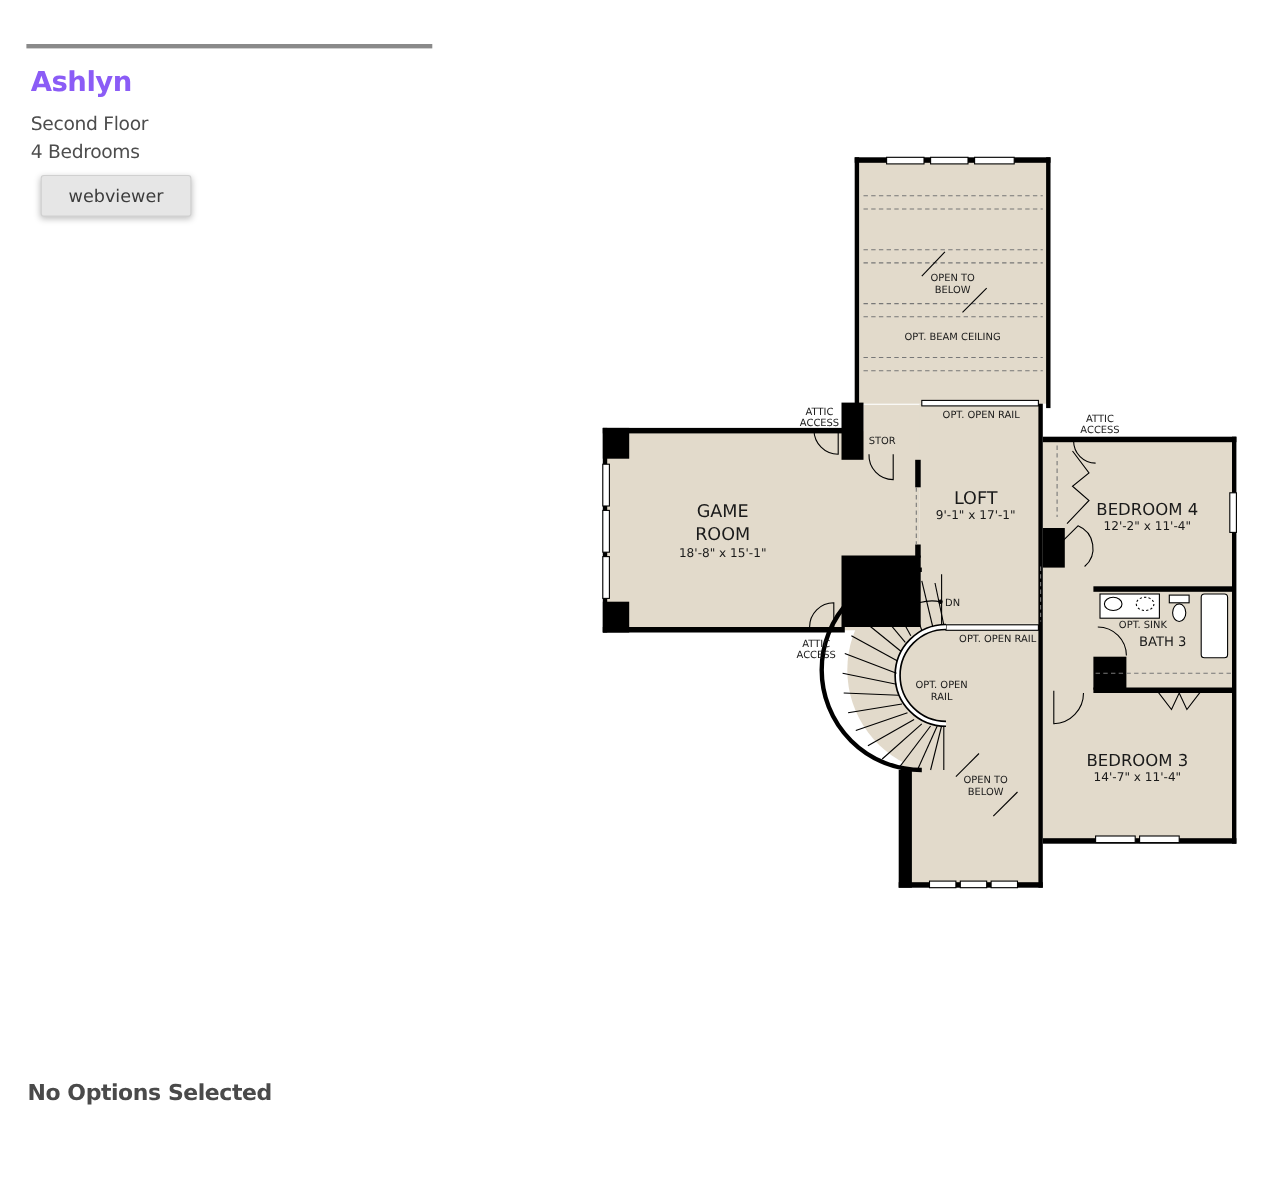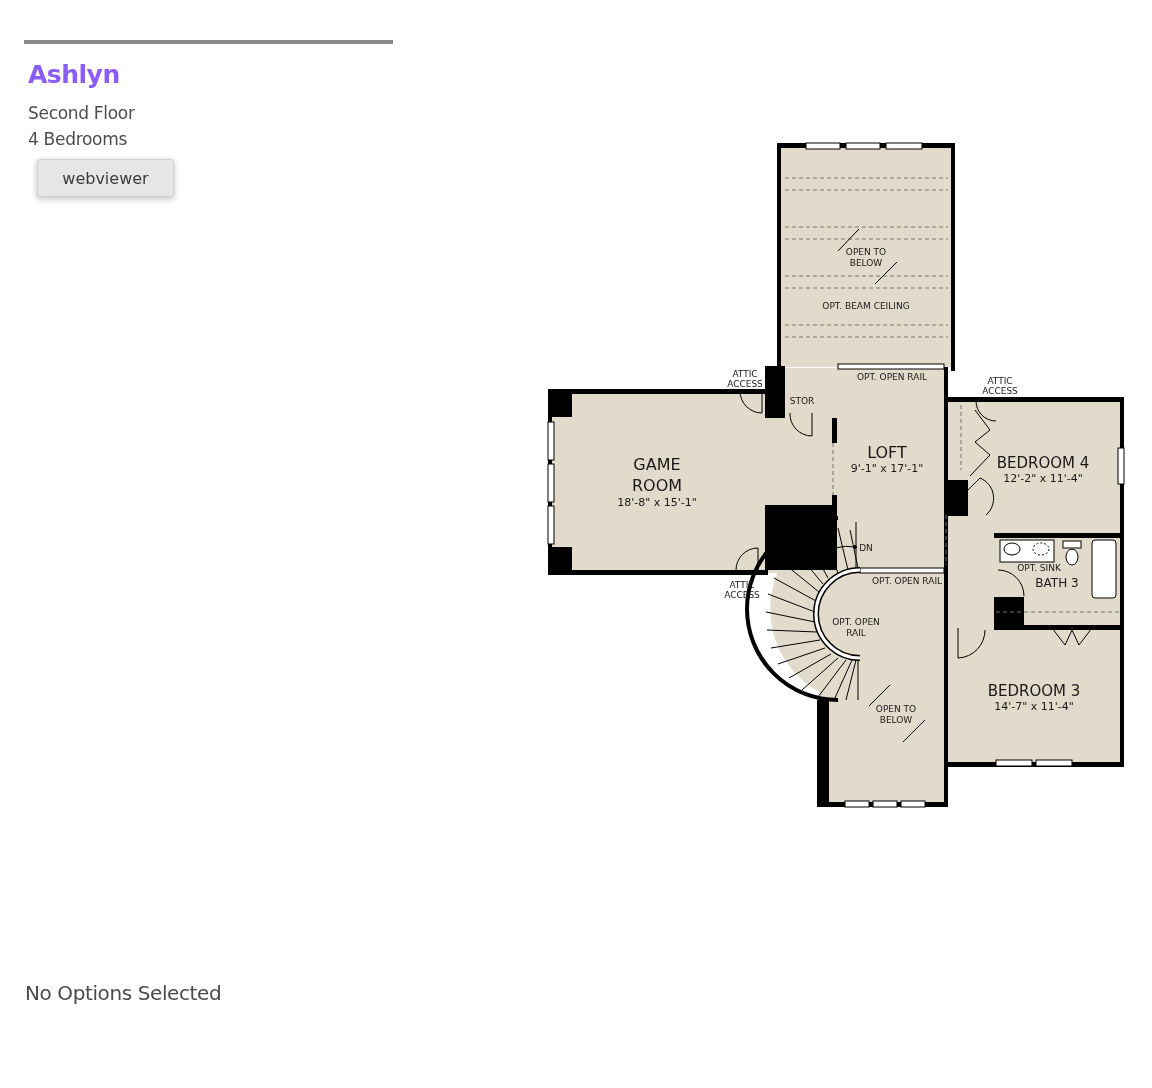--- a/index.html
+++ b/index.html
@@ -5,21 +5,21 @@
   html, body { margin:0; padding:0; background:#ffffff; }
   body { width:1152px; height:1088px; position:relative; overflow:hidden;
          font-family:"DejaVu Sans", sans-serif; color:#4a4a4a; }
   .topbar { position:absolute; left:24px; top:40px; width:369px; height:4px; background:#8a8a8a; }
   .title { position:absolute; left:28px; top:60px; font-size:25px; font-weight:bold; color:#8b5cf6; letter-spacing:-0.5px; }
   .info { position:absolute; left:28px; top:101px; font-size:17px; line-height:25.5px; color:#4d4d4d; letter-spacing:-0.3px; }
   .info div { white-space:nowrap; }
   .tooltip { position:absolute; left:37px; top:111px; width:137px; height:38px; background:#e6e6e6;
              border:1px solid #d0d0d0; border-radius:3px; box-shadow:0 2px 6px rgba(0,0,0,0.25);
              font-size:16px; color:#3c3c3c; text-align:center; line-height:38px; box-sizing:border-box;margin-top:48px; }
-  .footer { position:absolute; left:25px; top:981px; font-size:20px; font-weight:normal; color:#4a4a4a; letter-spacing:-0.4px; }
+  .footer { position:absolute; left:25px; top:981px; font-size:20px; font-weight:bold; color:#4a4a4a; letter-spacing:-0.4px; }
   .plan { position:absolute; left:0; top:0; width:1152px; height:1088px; }
   .plan text { font-family:"DejaVu Sans", sans-serif; fill:#1a1a1a; }
 </style>
 </head>
 <body>
 
 <div class="topbar"></div>
 <div class="title">Ashlyn</div>
 <div class="info">
   <div>Second Floor</div>

